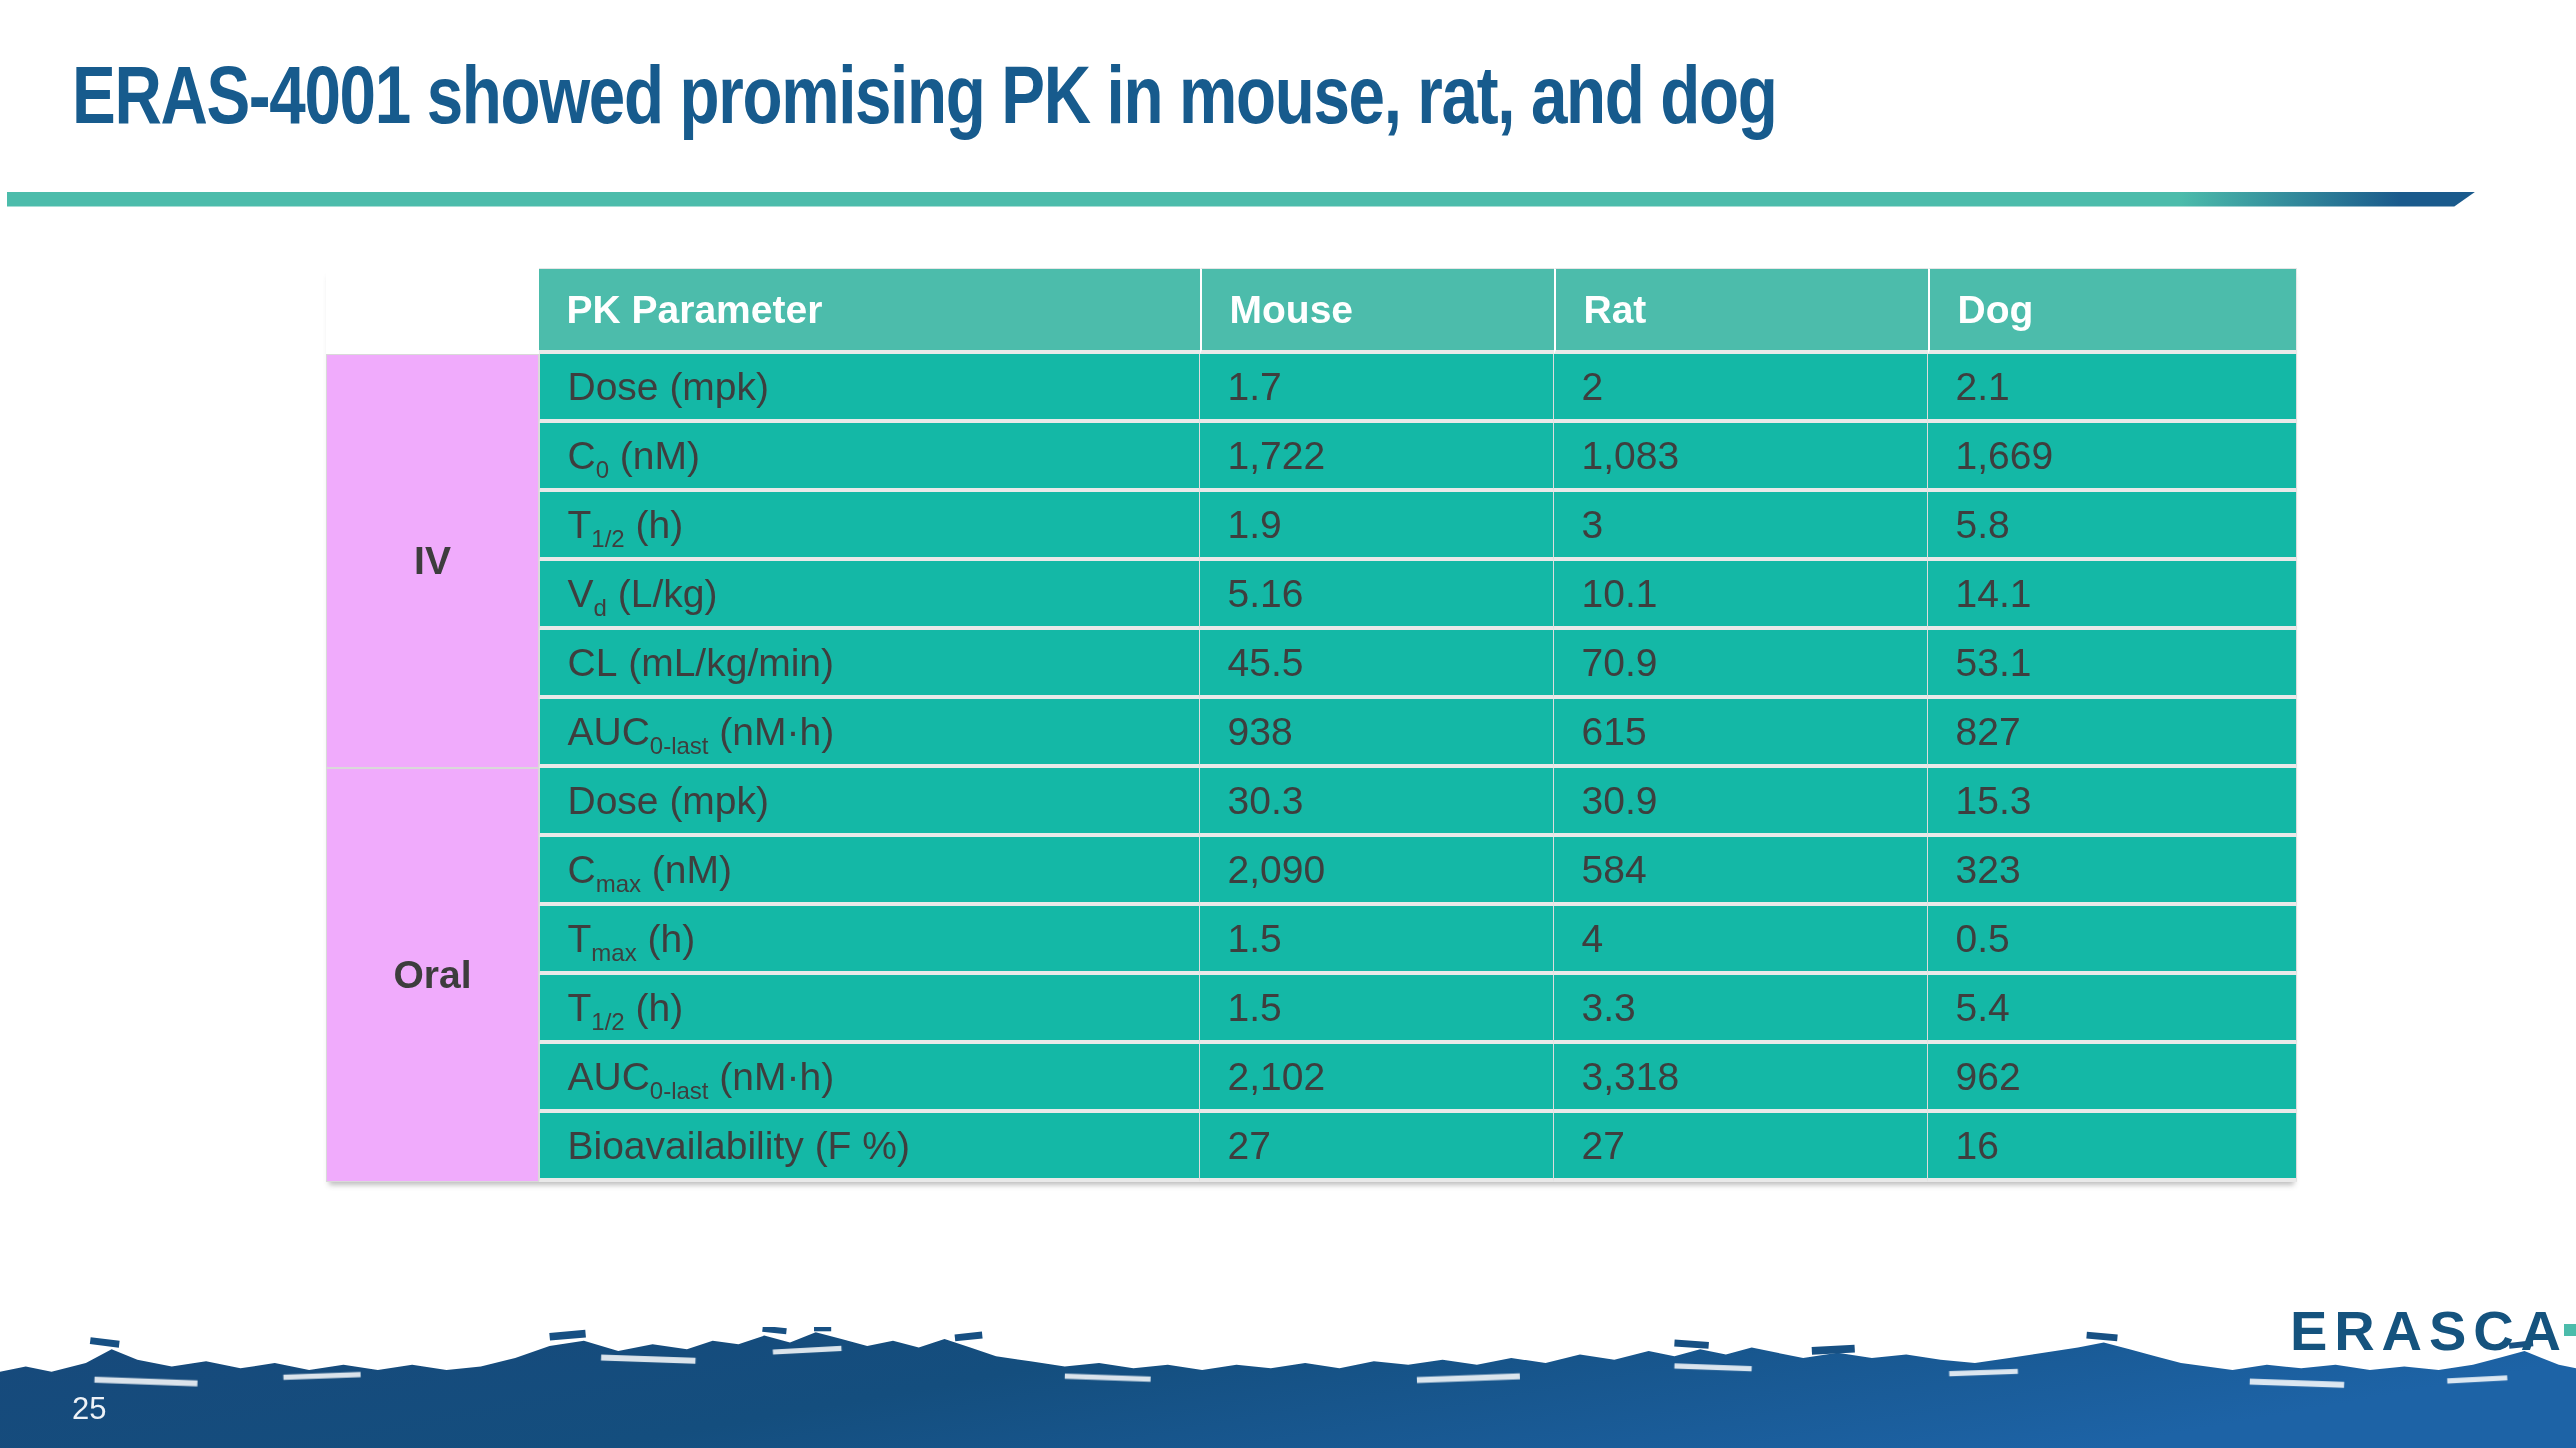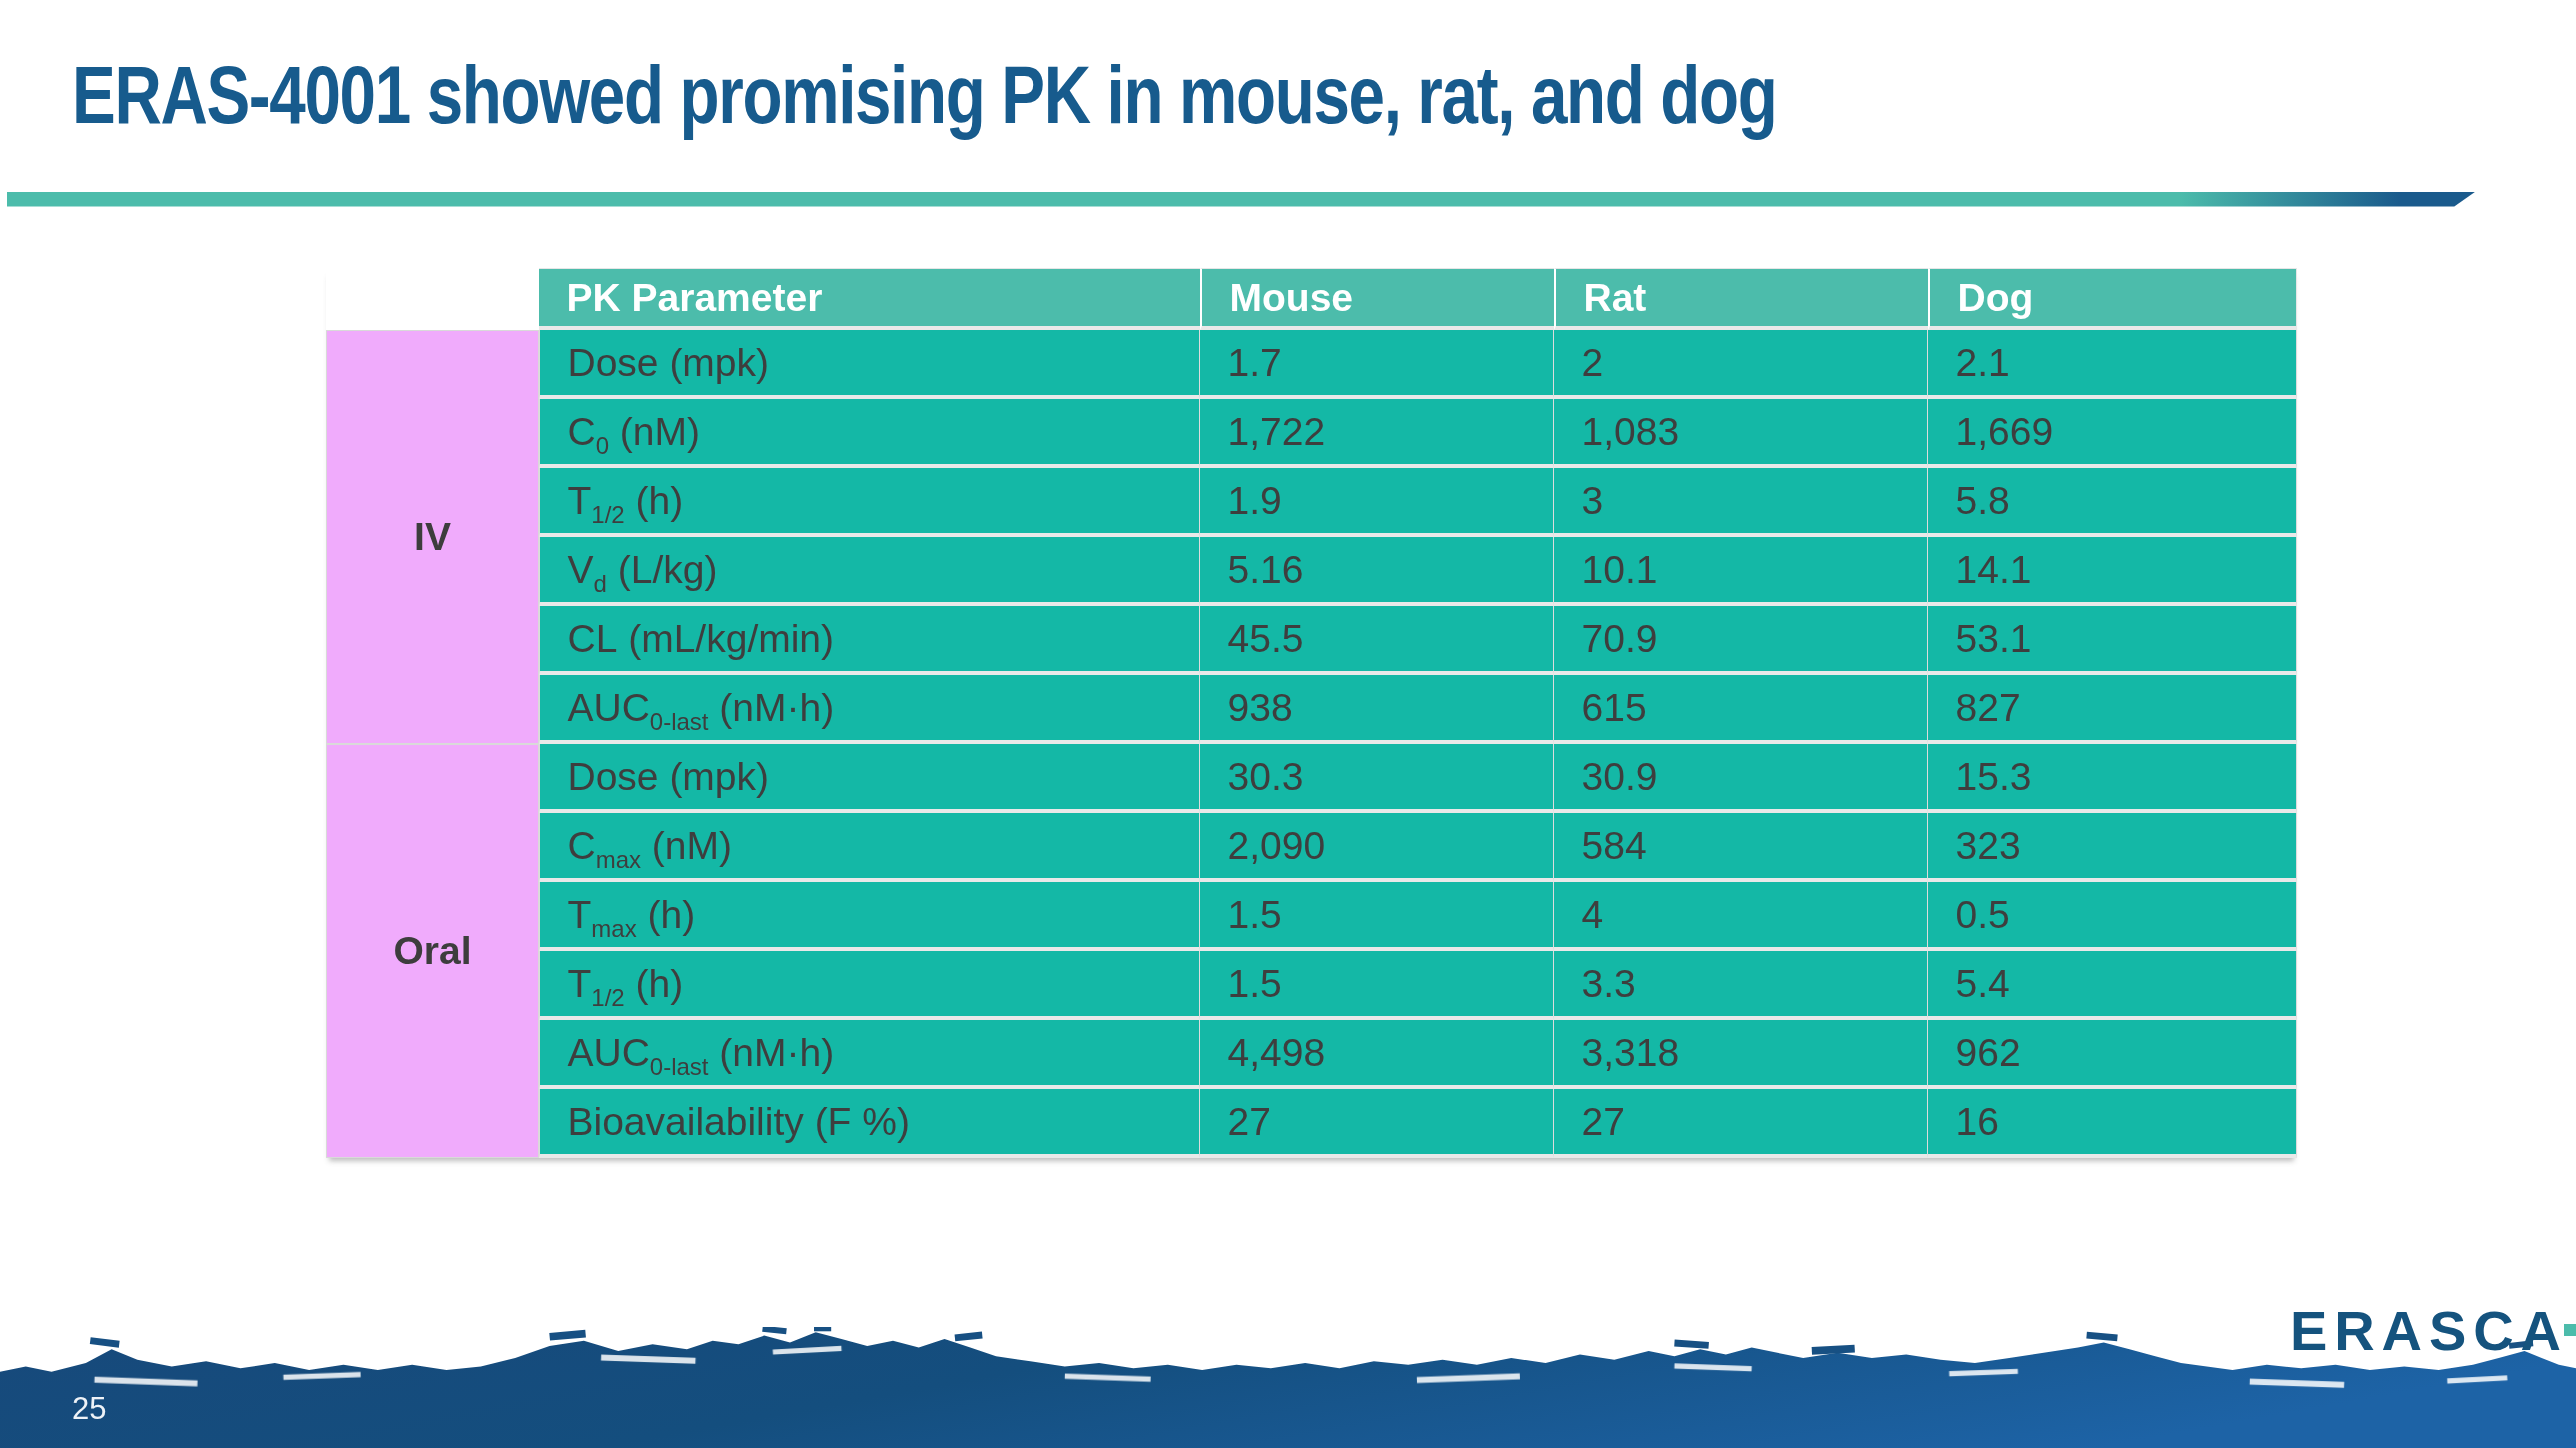--- a/index.html
+++ b/index.html
@@ -19,21 +19,21 @@
     clip-path:polygon(0 0,100% 0,calc(100% - 20.6px) 100%,0 100%);
   }
   table.pk{
     position:absolute;left:326px;top:268px;width:1971px;
     border-collapse:separate;border-spacing:0;table-layout:fixed;
     box-shadow:0 6px 5.2px -3.4px rgba(110,110,110,.45);
   }
   table.pk th,table.pk td{box-sizing:border-box;margin:0;}
   th.ghost{background:transparent;border:none;box-shadow:none;}
   th.hcell{
-    height:62px;background:#4cbcab;color:#ffffff;
+    height:86px;background:#4cbcab;color:#ffffff;
     font-size:39px;font-weight:bold;text-align:left;
     padding:0 0 0 27.5px;vertical-align:middle;
     border-top:1.7px solid #e6e6e6;border-bottom:4.3px solid #e9e9e9;
   }
   th.sep{border-left:2.6px solid #ffffff;}
   th.hlast{border-right:1.7px solid #e6e6e6;}
   tbody td{
     height:69px;background:#14b8a6;color:#3e3e3e;
     font-size:39px;text-align:left;vertical-align:middle;
     padding:0 0 0 27.5px;
@@ -144,21 +144,21 @@
       <td>0.5</td>
     </tr>
     <tr>
       <td class="param"><span>T</span><sub>1/2</sub><span> (h)</span></td>
       <td>1.5</td>
       <td>3.3</td>
       <td>5.4</td>
     </tr>
     <tr>
       <td class="param"><span>AUC</span><sub>0-last</sub><span> (nM·h)</span></td>
-      <td>4,498</td>
+      <td>2,102</td>
       <td>3,318</td>
       <td>962</td>
     </tr>
     <tr>
       <td class="param"><span>Bioavailability</span><sub></sub><span> (F %)</span></td>
       <td>27</td>
       <td>27</td>
       <td>16</td>
     </tr>
   </tbody>

